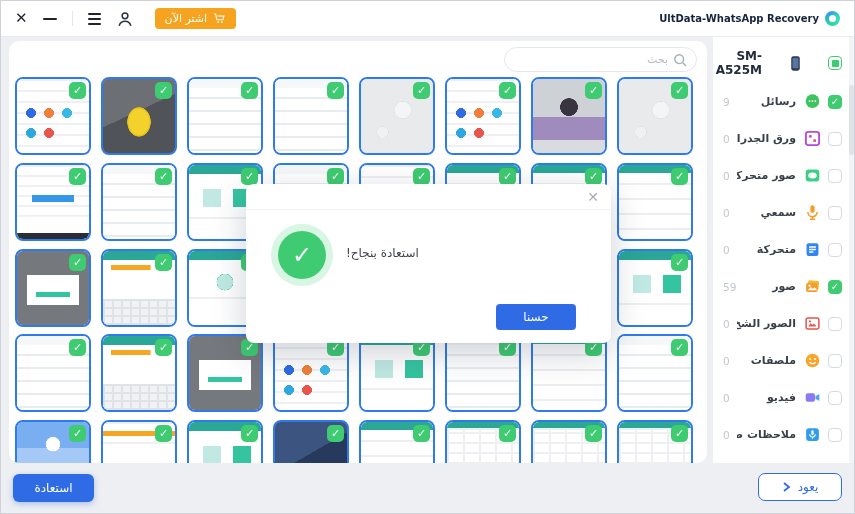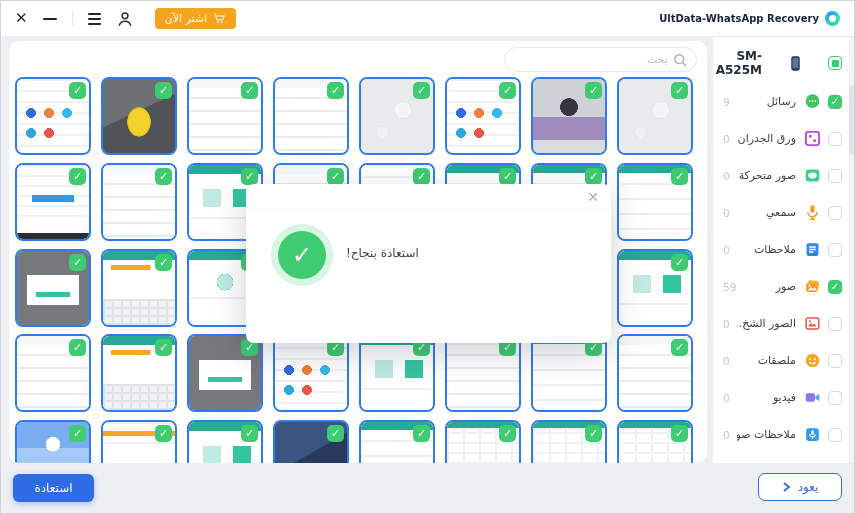--- a/index.html
+++ b/index.html
@@ -103,21 +103,21 @@
     linear-gradient(#2aa795,#2aa795),
     repeating-linear-gradient(180deg,#eef0f2 0 2px,transparent 2px 10px),
     repeating-linear-gradient(90deg,#eef0f2 0 2px,transparent 2px 16px);
     background-size:100% 6px,100% 100%,100% 100%;background-position:top,0 10px,0 0;background-repeat:no-repeat,repeat,repeat;}
 
   
   .sidebar{position:absolute;left:712px;top:36px;width:137px;height:426px;background:#fff;direction:rtl;}
   .device-row{display:flex;align-items:center;height:40px;padding:6px 8px 0 18px;gap:24px;}
   .device-name{font-size:12px;font-weight:bold;color:#222c3d;}
   .side-row{display:flex;align-items:center;height:37px;padding:0 8px 0 10px;gap:7px;cursor:pointer;}
-  .side-label{flex:1;font-size:11px;font-weight:400;color:#3a4049;white-space:nowrap;overflow:hidden;}
+  .side-label{flex:1;font-size:11px;font-weight:700;color:#3a4049;white-space:nowrap;overflow:hidden;}
   .side-count{font-size:10.5px;color:#c2c7cf;direction:ltr;}
   .cb{flex:0 0 auto;width:14px;height:14px;border-radius:4px;border:1px solid #d5dae1;background:#fff;
     box-sizing:border-box;color:#fff;font-size:10px;line-height:12px;text-align:center;cursor:pointer;}
   .cb.on{background:#3ecb71;border-color:#3ecb71;}
   .cb.partial{border:1.5px solid #3ecb71;display:flex;align-items:center;justify-content:center;}
   .cb.partial i{display:block;width:7px;height:7px;background:#3ecb71;border-radius:1px;}
   .side-icon{flex:0 0 auto;width:18px;height:18px;display:flex;align-items:center;justify-content:center;}
   .scrolltrack{position:absolute;right:0;top:36px;width:5px;height:426px;background:#f3f4f6;}
   .scrollthumb{position:absolute;right:0;top:48px;width:5px;height:70px;background:#dfe2e7;border-radius:3px;}
 
@@ -418,21 +418,21 @@
           <span class="side-count">0</span>
         </div>
         <div class="side-row">
           <span class="cb "></span>
           <span class="side-icon">
             <svg width="17" height="17" viewBox="0 0 20 20">
               <rect x="3" y="2.5" width="14" height="15" rx="2.5" fill="#2e86f0"></rect>
               <path d="M6 7h8M6 10h8M6 13h5" stroke="#fff" stroke-width="1.6"></path>
             </svg>
           </span>
-          <span class="side-label">ملاحظات</span>
+          <span class="side-label">متحركة</span>
           <span class="side-count">0</span>
         </div>
         <div class="side-row">
           <span class="cb on">✓</span>
           <span class="side-icon">
             <svg width="17" height="17" viewBox="0 0 20 20">
               <rect x="4.5" y="3" width="13" height="10.5" rx="2" fill="#f7b731" transform="rotate(6 11 8)"></rect>
               <rect x="2.5" y="6" width="13.5" height="10.5" rx="2" fill="#f59d2c"></rect>
               <path d="M4.5 14.5 8 10.5l2.5 2.5 2-2 3 3.5z" fill="#fff"></path>
               <circle cx="6.5" cy="9" r="1.3" fill="#fff"></circle>
@@ -496,20 +496,21 @@
       <div class="scrollthumb"></div>
     </div>
 
   <div class="modal">
     <div class="modal-head"></div>
     <span class="modal-x">✕</span>
     <div class="succ-outer">
       <div class="succ-inner">✓</div>
     </div>
     <div class="modal-msg">استعادة بنجاح!</div>
+    <button class="okbtn">حسنا</button>
   </div>
 
   <button class="restorebtn">استعادة</button>
   <button class="backbtn">
     <svg width="9" height="12" viewBox="0 0 9 12" fill="none" stroke="#2e6be5" stroke-width="1.8">
         <path d="m2 2 5 4-5 4"></path>
       </svg>
     <span>يعود</span>
   </button>
 

